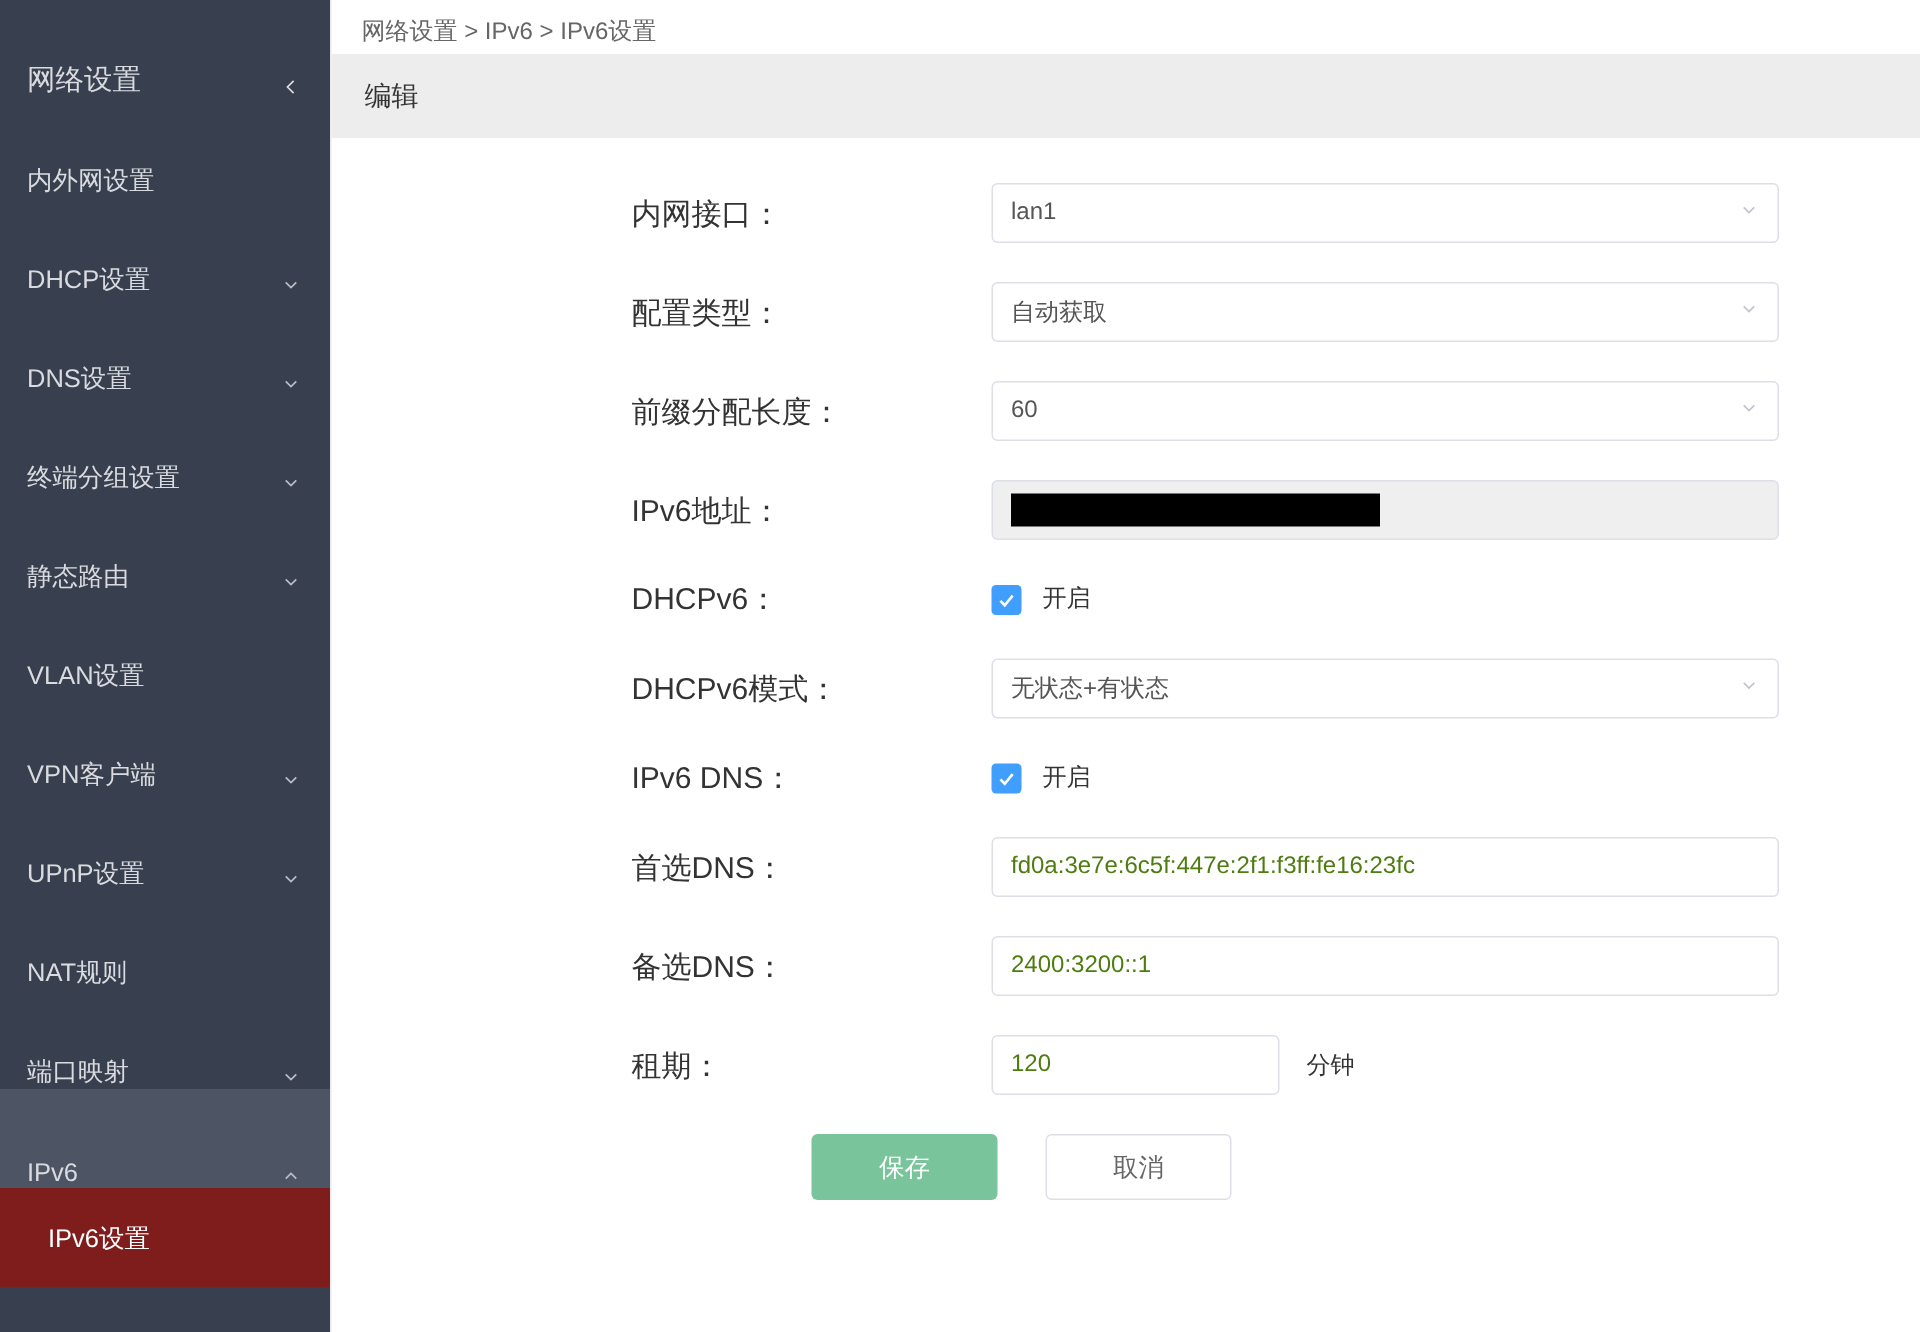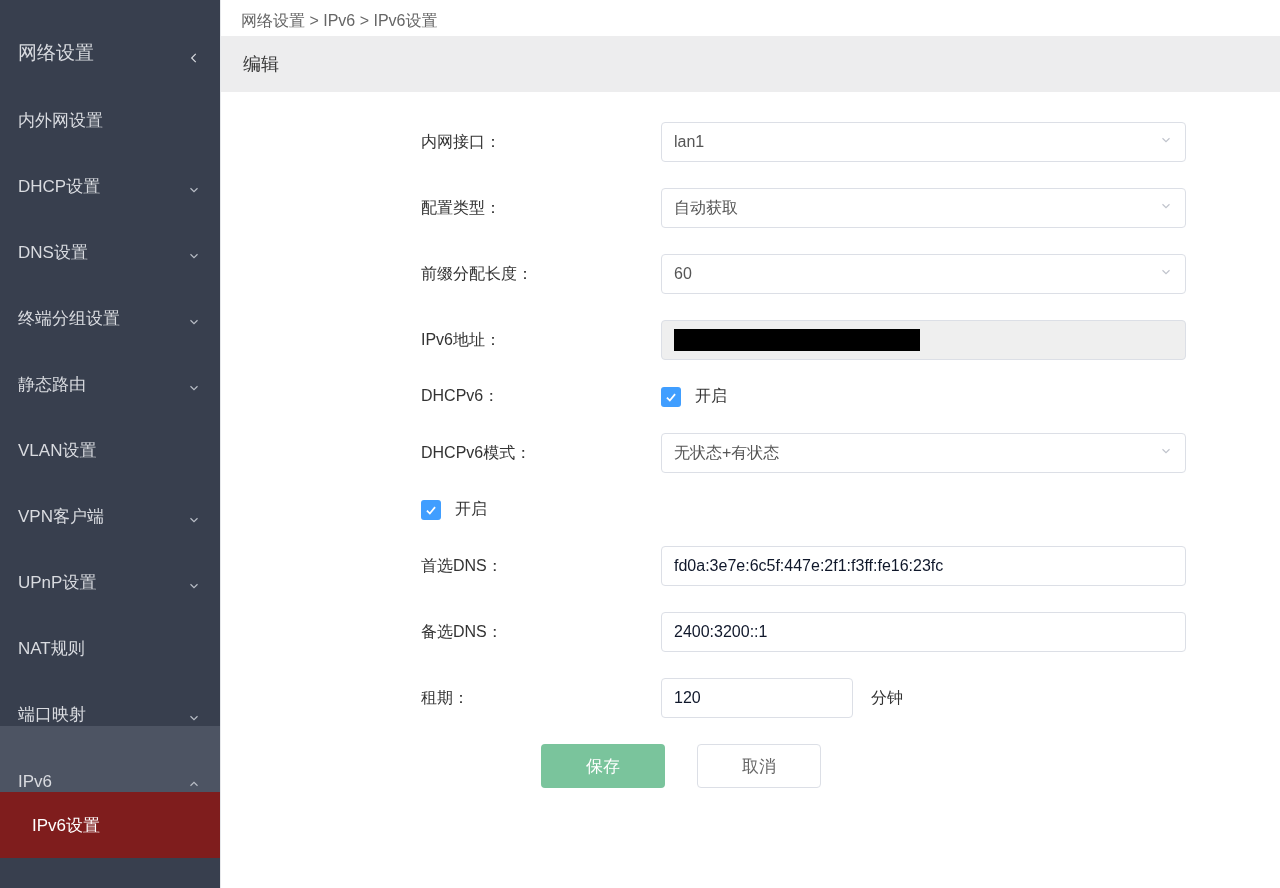--- a/index.html
+++ b/index.html
@@ -18,38 +18,38 @@
 .chev svg { width: 14px; height: 14px; stroke: #b9bdc6; stroke-width: 2; fill: none; }
 .sidebar-item.back .chev svg { stroke: #d9dbe0; }
 
 
 .main { flex: 1; display: flex; flex-direction: column; border-left: 1px solid #e6e8eb; }
 .breadcrumb { height: 36px; padding: 11px 20px 0 20px; color: #666; font-size: 16px; }
 .section-header { background: #ededee; height: 56px; display: flex; align-items: center; padding: 0 22px; font-size: 18px; color: #333; }
 
 .form { padding: 30px 30px 0 200px; }
 .row { display: flex; align-items: center; margin-bottom: 26px; }
-.row .label { width: 240px; font-size: 16px; color: #333; }
+.row .label { width: 240px; font-size: 20px; color: #333; }
 .row .control { flex: 1; max-width: 525px; display: flex; align-items: center; }
 .row .suffix { margin-left: 18px; color: #333; font-size: 16px; }
 
 .select, .input, .display {
   width: 100%; height: 40px; border: 1px solid #dcdfe6; border-radius: 4px;
   padding: 0 12px; font-size: 16px; background: #fff; display: flex; align-items: center; justify-content: space-between;
   color: #555; cursor: pointer;
 }
 .input { cursor: text; }
 .display { background: #efefef; border-color: #dcdfe6; cursor: default; }
 .display .blackbar { width: 246px; height: 22px; background: #000; }
 .select .sel-text { color: #555; }
 .select .sel-caret svg { width: 14px; height: 14px; stroke: #c0c4cc; stroke-width: 2; fill: none; }
 
 .input-narrow { width: 192px; }
 
-input.textbox { border: none; outline: none; width: 100%; height: 100%; font-size: 16px; color: #0f172a; background: transparent; }
+input.textbox { border: none; outline: none; width: 100%; height: 100%; font-size: 16px; color: #4d7c0f; background: transparent; }
 
 .checkbox-wrap { display: flex; align-items: center; gap: 14px; }
 .checkbox { width: 20px; height: 20px; border-radius: 3px; background: #409eff; display: inline-flex; align-items: center; justify-content: center; cursor: pointer; }
 .checkbox svg { width: 14px; height: 14px; stroke: #fff; stroke-width: 3; fill: none; }
 .checkbox-label { font-size: 16px; color: #333; }
 
 .actions { display: flex; gap: 32px; margin-top: 24px; margin-left: 120px; }
 .btn { height: 44px; min-width: 124px; border-radius: 4px; font-size: 17px; display: inline-flex; align-items: center; justify-content: center; cursor: pointer; }
 .btn-primary { background: #7ac49c; color: #fff; border: none; }
 .btn-default { background: #fff; color: #666; border: 1px solid #dcdfe6; }
@@ -219,20 +219,21 @@
           <div class="select">
             <span class="sel-text">无状态+有状态</span>
             <span class="sel-caret"><svg viewBox="0 0 24 24">
                   <polyline points="6 9 12 15 18 9"></polyline>
                 </svg></span>
           </div>
         </div>
       </div>
 
       <div class="row">
+        <div class="label">IPv6 DNS：</div>
         <div class="control">
           <div class="checkbox-wrap">
             <span class="checkbox">
               <svg viewBox="0 0 24 24">
                   <polyline points="5 13 10 18 19 7"></polyline>
                 </svg>
             </span>
             <span class="checkbox-label">开启</span>
           </div>
         </div>

